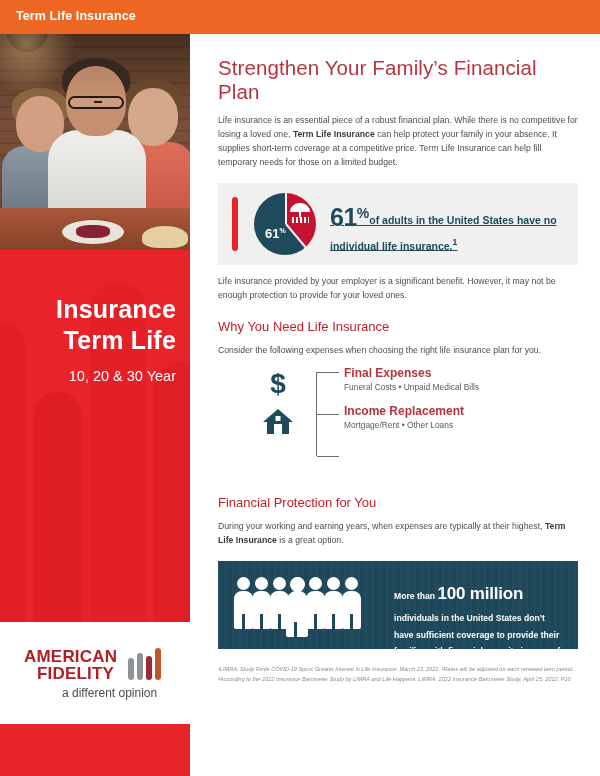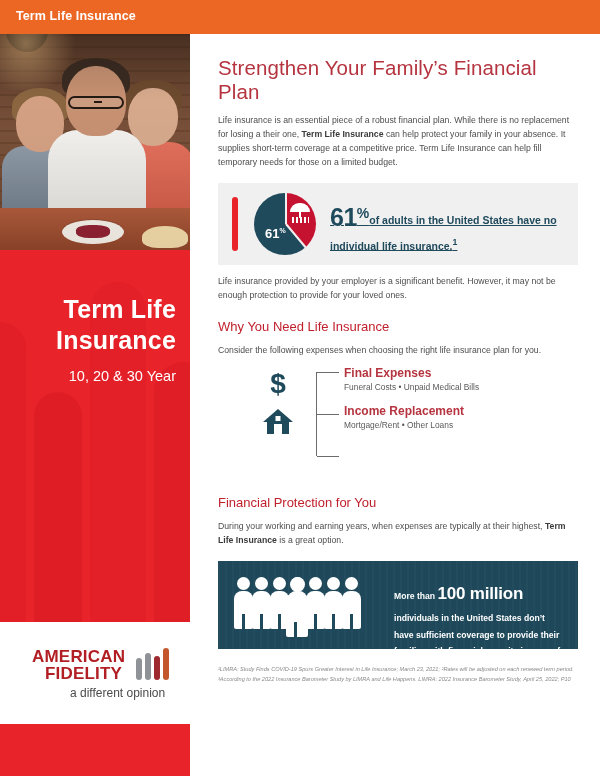--- a/index.html
+++ b/index.html
@@ -145,21 +145,21 @@
     letter-spacing:.2px;
   }
   .redblock .rb-sub {
     position:absolute; right:14px; top:118px; width:172px;
     text-align:right; color:#ffffff;
     font-size:14.5px; font-weight:normal;
   }
 
   
   .logo-wrap {
-    position:absolute; left:8px; top:600px; width:190px; height:80px;
+    position:absolute; left:0; top:600px; width:190px; height:80px;
   }
   .logo-text {
     position:absolute; left:24px; top:14px;
     color:#b11f24; font-weight:bold; line-height:1.02;
   }
   .logo-l1 { font-size:17px; letter-spacing:.2px; }
   .logo-l2 { font-size:17px; letter-spacing:.2px; padding-left:13px; }
   .logo-tag {
     position:absolute; left:38px; top:52px;
     color:#4b4b4b; font-size:12px;margin-left:24px;
@@ -357,22 +357,22 @@
   </div>
 
   <div class="redblock">
     <div class="bars">
       <span class="bar b1"></span>
       <span class="bar b2"></span>
       <span class="bar b3"></span>
       <span class="bar b4"></span>
     </div>
     <div class="rb-title">
+      <div>Insurance</div>
       <div>Term Life</div>
-      <div>Insurance</div>
     </div>
     <div class="rb-sub">10, 20 &amp; 30 Year</div>
   </div>
 
   <div class="logo-wrap">
     <div class="logo-text">
       <div class="logo-l1">AMERICAN</div>
       <div class="logo-l2">FIDELITY</div>
     </div>
     <div class="logo-tag">a different opinion</div>
@@ -387,21 +387,21 @@
   <div class="left-strip">
     <div class="sv"></div>
   </div>
 </div>
 
 <div class="content">
 
   <h1 class="h1">Strengthen Your Family’s Financial Plan</h1>
 
   <p class="body">
-    <span>Life insurance is an essential piece of a robust financial plan. While there is no replacement for losing a their one, </span><b>Term Life Insurance</b><span> can help protect your family in your absence. It supplies short-term coverage at a competitive price. Term Life Insurance can help fill temporary needs for those on a limited budget.</span>
+    <span>Life insurance is an essential piece of a robust financial plan. While there is no competitive for losing a loved one, </span><b>Term Life Insurance</b><span> can help protect your family in your absence. It supplies short-term coverage at a competitive price. Term Life Insurance can help fill temporary needs for those on a limited budget.</span>
   </p>
 
   <div class="statcard">
     <div class="redbar"></div>
     <div class="pie">
       <span class="slit s1"></span>
       <span class="slit s2"></span>
       <span class="umb"></span>
       <span class="umb-stem"></span>
       <span class="umb-ppl"></span>

